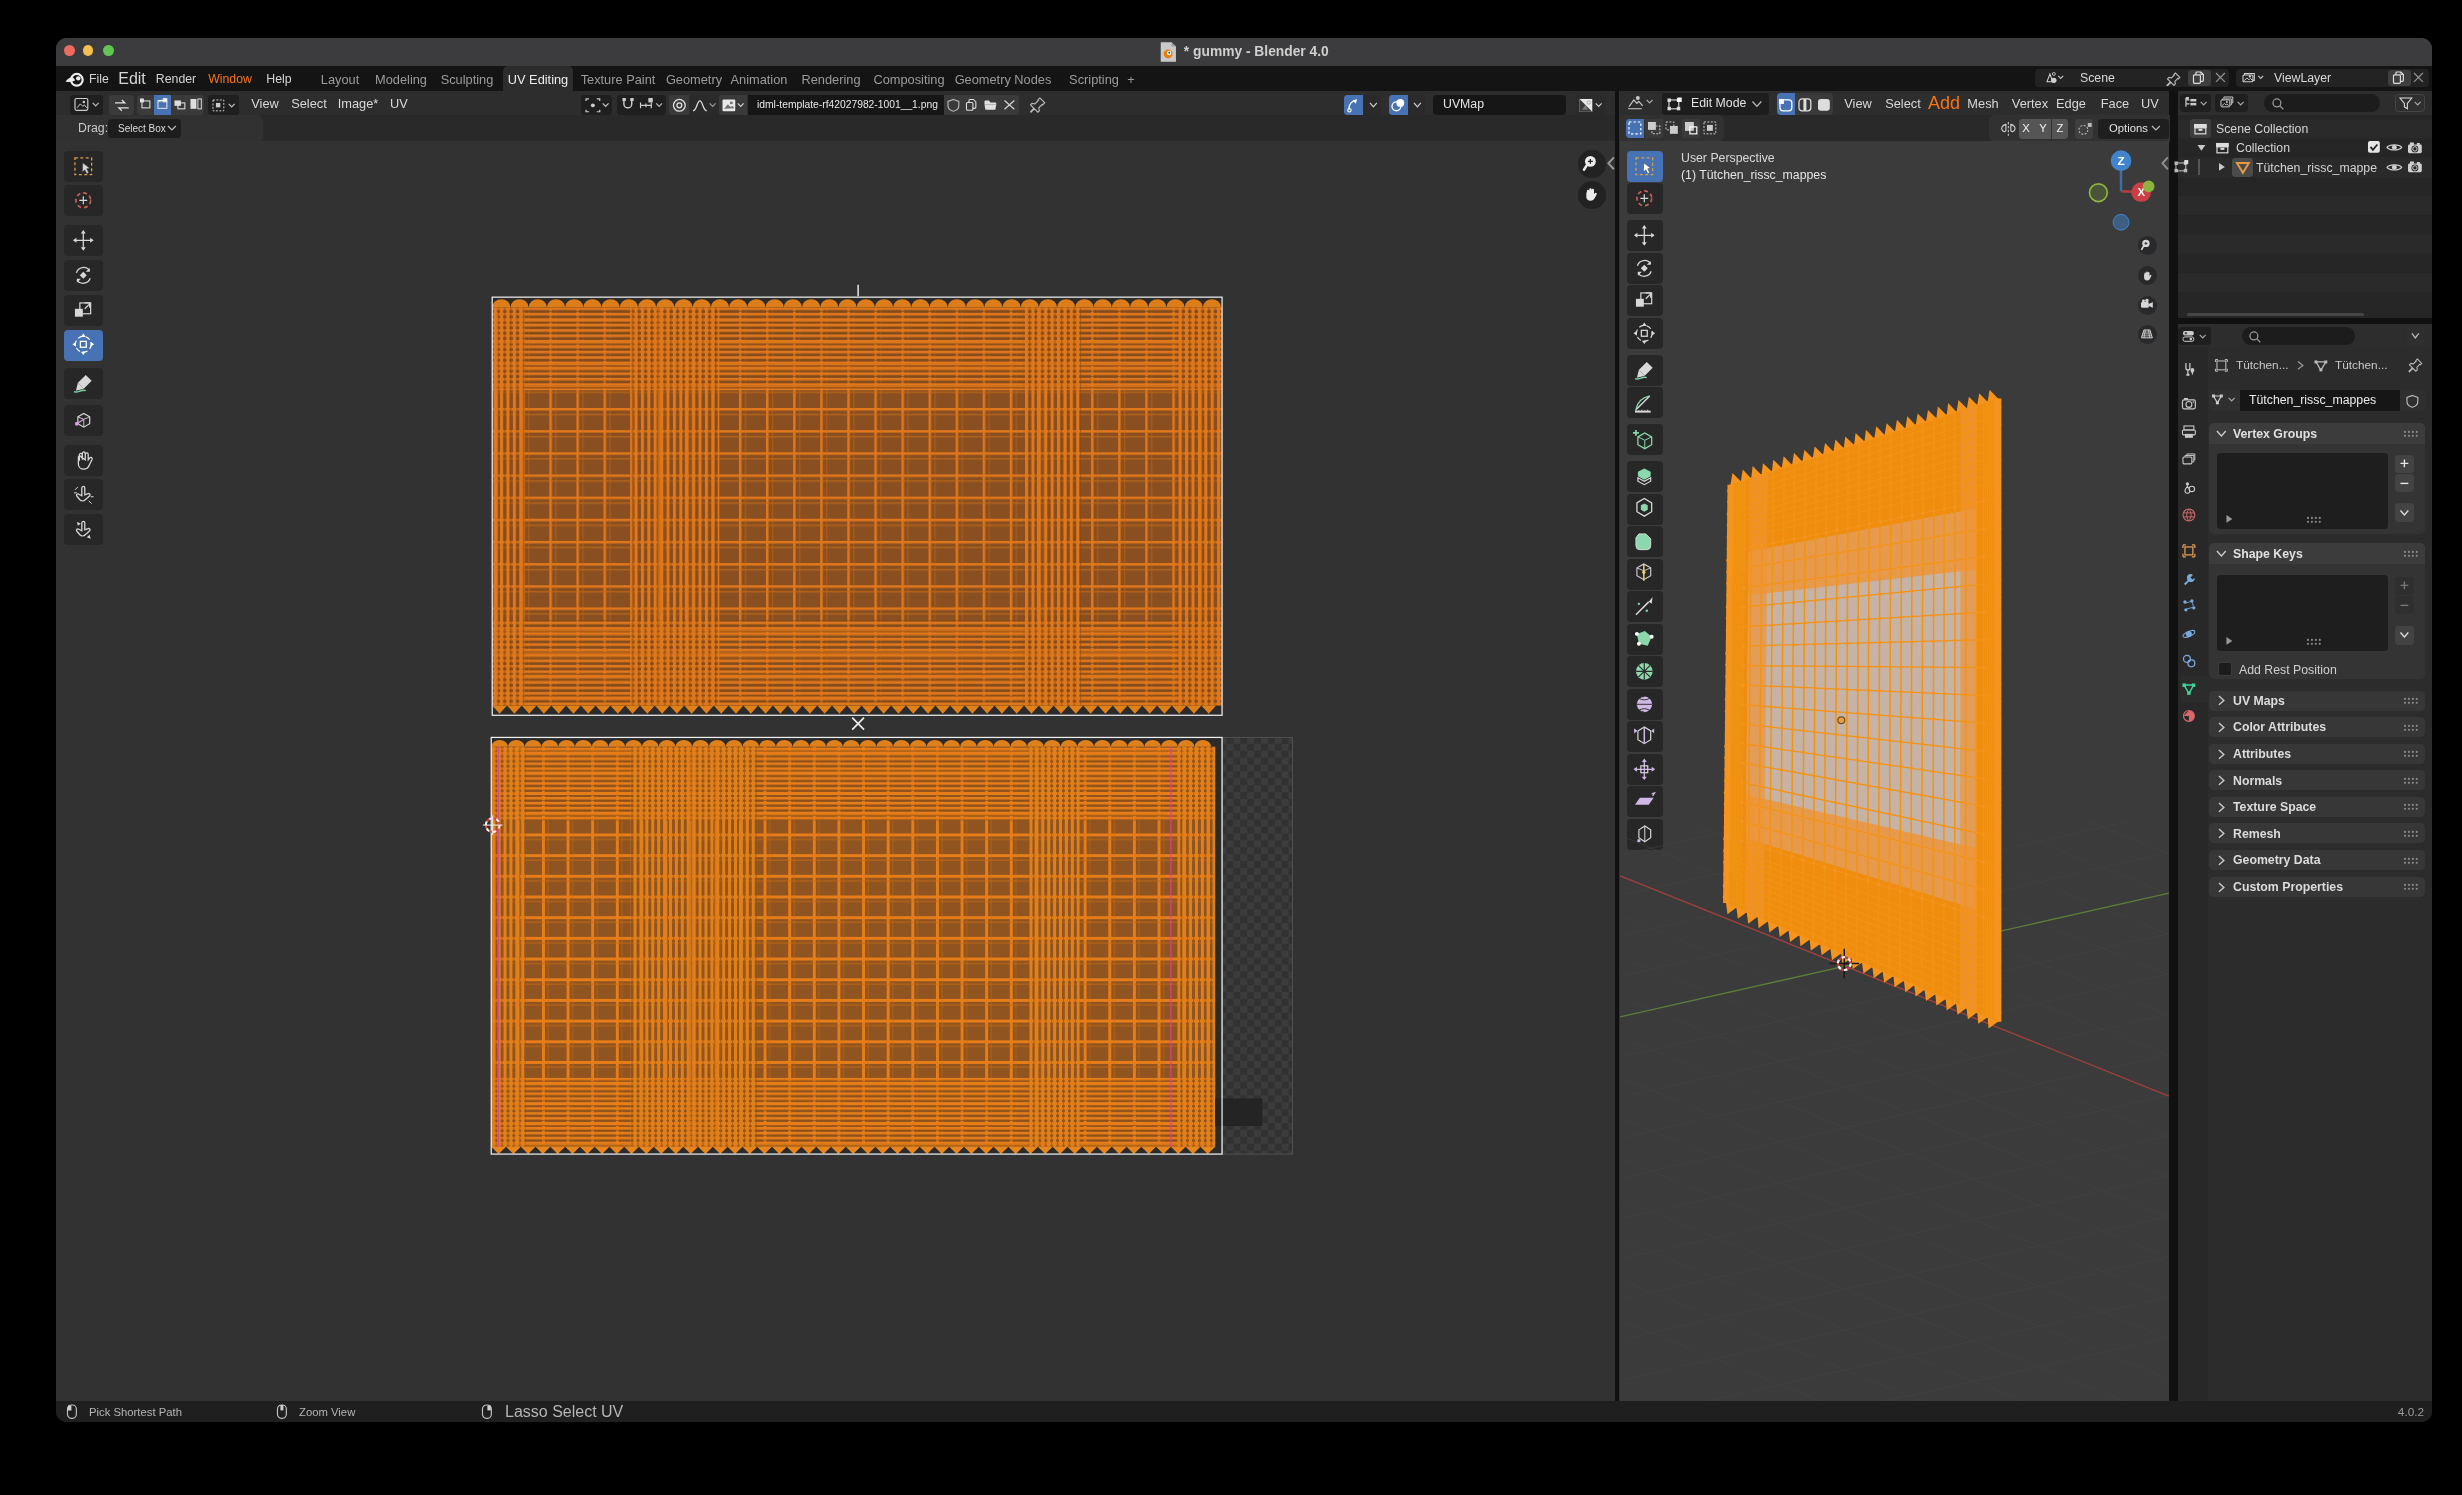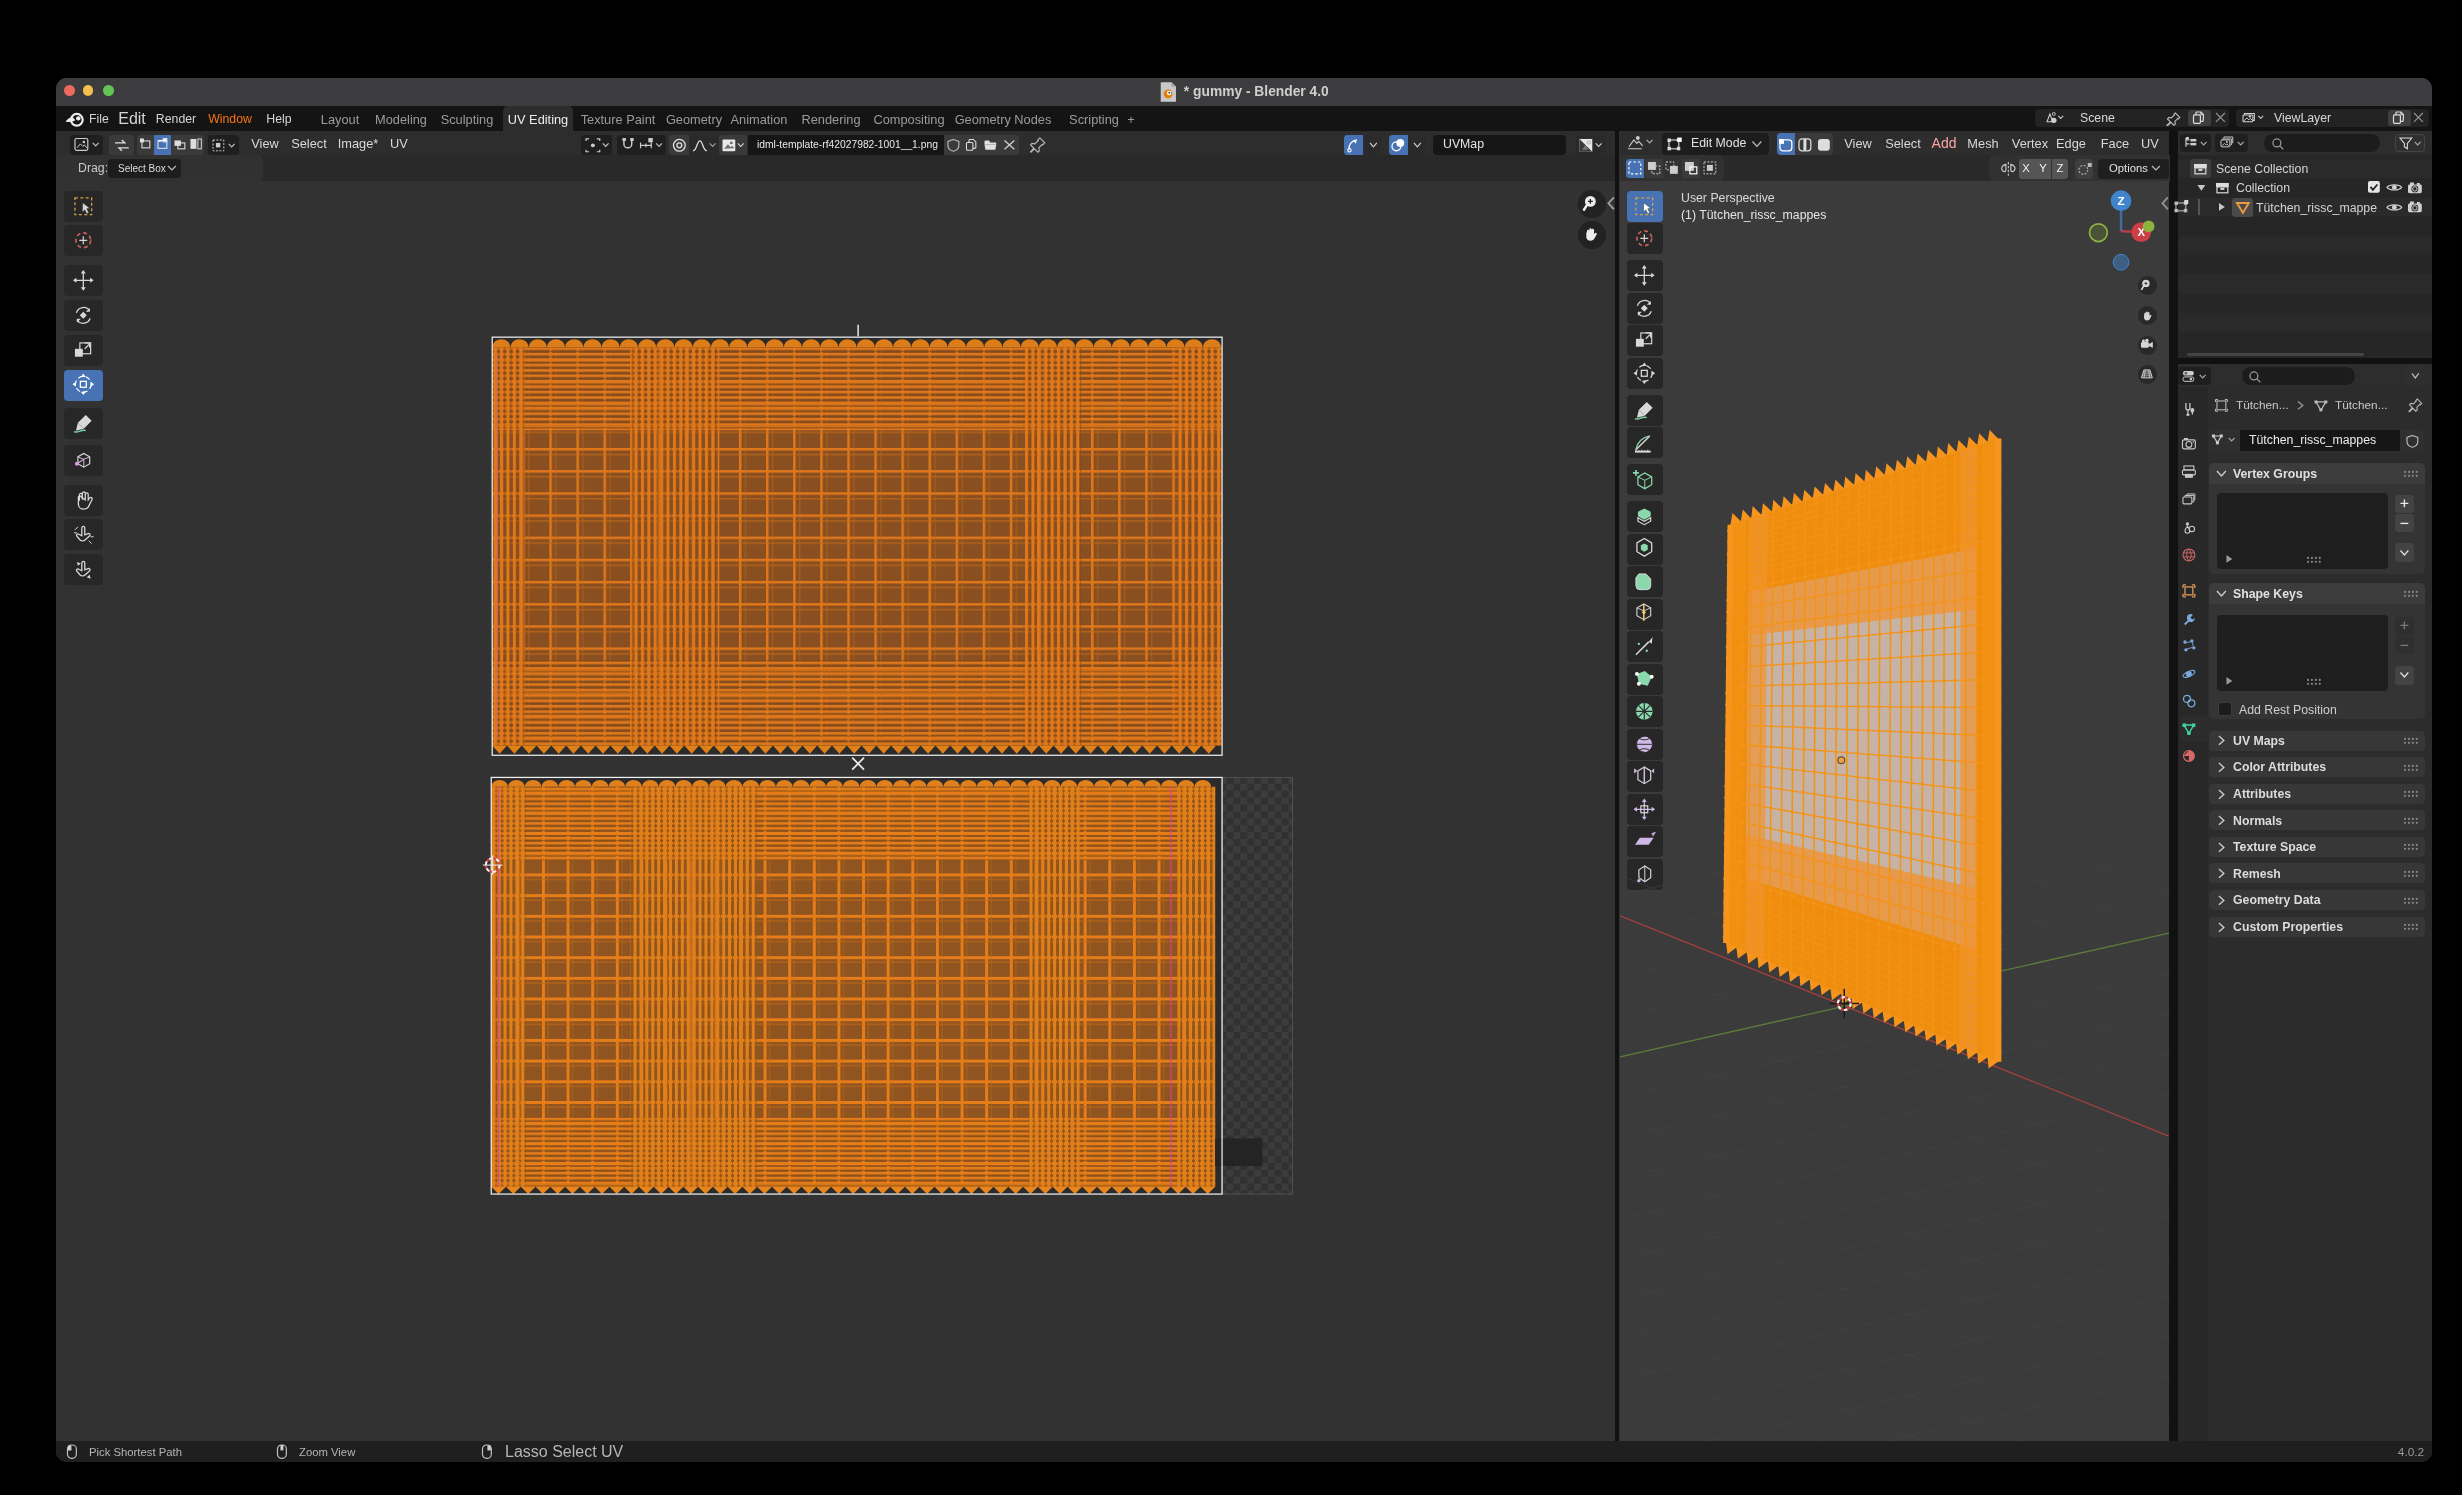--- a/index.html
+++ b/index.html
@@ -1,16 +1,16 @@
 <!DOCTYPE html>
 <html style="font-size:7.9px"><head><meta charset="utf-8"><style>
 * { margin:0; padding:0; box-sizing:border-box; }
 body { width:2487px; height:1495px; background:#000; font-family:"Liberation Sans",sans-serif; overflow:hidden; }
 </style></head><body>
-<div style="position:absolute;left:56px;top:38px;width:2376px;height:1384px;background:#323232;border-radius:10.8px;overflow:hidden;margin-top:40px;">
+<div style="position:absolute;left:56px;top:38px;width:2376px;height:1384px;background:#323232;border-radius:10.8px;overflow:hidden;">
 <div style="position:absolute;left:0;top:0;width:2376px;height:28px;background:#3c3c3e;"></div>
 <div style="position:absolute;left:7.9px;top:7.4px;width:10.8px;height:10.8px;border-radius:50%;background:#ec6a5e;"></div>
 <div style="position:absolute;left:26.6px;top:7.4px;width:10.8px;height:10.8px;border-radius:50%;background:#f5bf4f;"></div>
 <div style="position:absolute;left:47px;top:7.4px;width:10.8px;height:10.8px;border-radius:50%;background:#62c554;"></div>
 <div style="position:absolute;left:1188px;top:13.8px;transform:translate(-50%,-50%);display:flex;align-items:center;gap:6.9px;">
       <svg width="17.7" height="21.7" viewBox="0 0 36 44">
         <path d="M3 2h22l9 9v31H3z" fill="#c9c9c9"></path>
         <path d="M25 2l9 9h-9z" fill="#9a9a9a"></path>
         <circle cx="18" cy="26" r="9" fill="#e87d0d"></circle>
         <circle cx="20" cy="24" r="4.5" fill="#fff"></circle>
@@ -398,21 +398,21 @@
 <svg style="position:absolute;left:1741px;top:59px;" width="15.8" height="14.8" viewBox="0 0 32 30">
       <path d="M10 4h12a6 6 0 0 1 6 6v12a6 6 0 0 1-6 6H10a6 6 0 0 1-6-6V10a6 6 0 0 1 6-6z" fill="none" stroke="#ddd" stroke-width="2.6"></path>
       <rect x="13" y="4" width="6" height="24" fill="#ddd"></rect>
     </svg>
 <div style="position:absolute;left:1758px;top:55px;width:18.7px;height:21.7px;background:#3a3a3a;border-radius:0 3.9px 3.9px 0;"></div>
 <svg style="position:absolute;left:1760px;top:59px;" width="15.8" height="14.8" viewBox="0 0 32 30">
       <path d="M10 4h12a6 6 0 0 1 6 6v12a6 6 0 0 1-6 6H10a6 6 0 0 1-6-6V10a6 6 0 0 1 6-6z" fill="#ddd"></path>
     </svg>
 <div style="position:absolute;left:1802px;top:65px;transform:translate(-50%,-50%);font-size:12.8px;color:#d8d8d8;font-weight:400;white-space:nowrap;letter-spacing:0px;">View</div>
 <div style="position:absolute;left:1847px;top:65px;transform:translate(-50%,-50%);font-size:12.8px;color:#d8d8d8;font-weight:400;white-space:nowrap;letter-spacing:0px;">Select</div>
-<div style="position:absolute;left:1888px;top:65px;transform:translate(-50%,-50%);font-size:14px;color:#fca5a5;font-weight:400;white-space:nowrap;letter-spacing:0px;">Add</div>
+<div style="position:absolute;left:1888px;top:65px;transform:translate(-50%,-50%);font-size:18px;color:#f97316;font-weight:400;white-space:nowrap;letter-spacing:0px;">Add</div>
 <div style="position:absolute;left:1927px;top:65px;transform:translate(-50%,-50%);font-size:12.8px;color:#d8d8d8;font-weight:400;white-space:nowrap;letter-spacing:0px;">Mesh</div>
 <div style="position:absolute;left:1974px;top:65px;transform:translate(-50%,-50%);font-size:12.8px;color:#d8d8d8;font-weight:400;white-space:nowrap;letter-spacing:0px;">Vertex</div>
 <div style="position:absolute;left:2015px;top:65px;transform:translate(-50%,-50%);font-size:12.8px;color:#d8d8d8;font-weight:400;white-space:nowrap;letter-spacing:0px;">Edge</div>
 <div style="position:absolute;left:2059px;top:65px;transform:translate(-50%,-50%);font-size:12.8px;color:#d8d8d8;font-weight:400;white-space:nowrap;letter-spacing:0px;">Face</div>
 <div style="position:absolute;left:2094px;top:65px;transform:translate(-50%,-50%);font-size:12.8px;color:#d8d8d8;font-weight:400;white-space:nowrap;letter-spacing:0px;">UV</div>
 <div style="position:absolute;left:1570px;top:81px;width:17.7px;height:18.7px;background:#4772b3;border-radius:3.4px 0 0 3.4px;"></div>
 <svg style="position:absolute;left:1571px;top:82px;" width="15.8" height="15.8" viewBox="0 0 32 32">
       <rect x="4" y="4" width="24" height="24" fill="none" stroke="#fff" stroke-width="2.4" stroke-dasharray="5 4"></rect>
     </svg>
 <div style="position:absolute;left:1589px;top:81px;width:17.7px;height:18.7px;background:#3a3a3a;border-radius:0;"></div>

